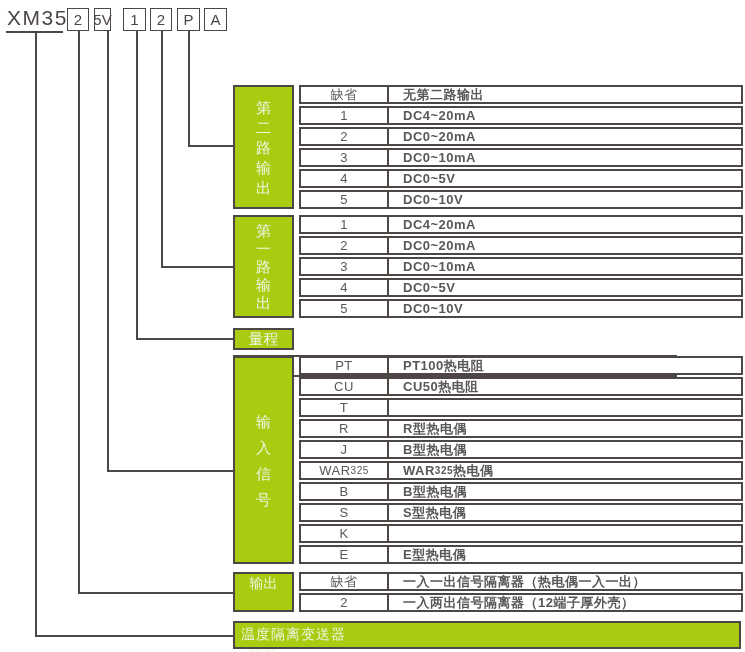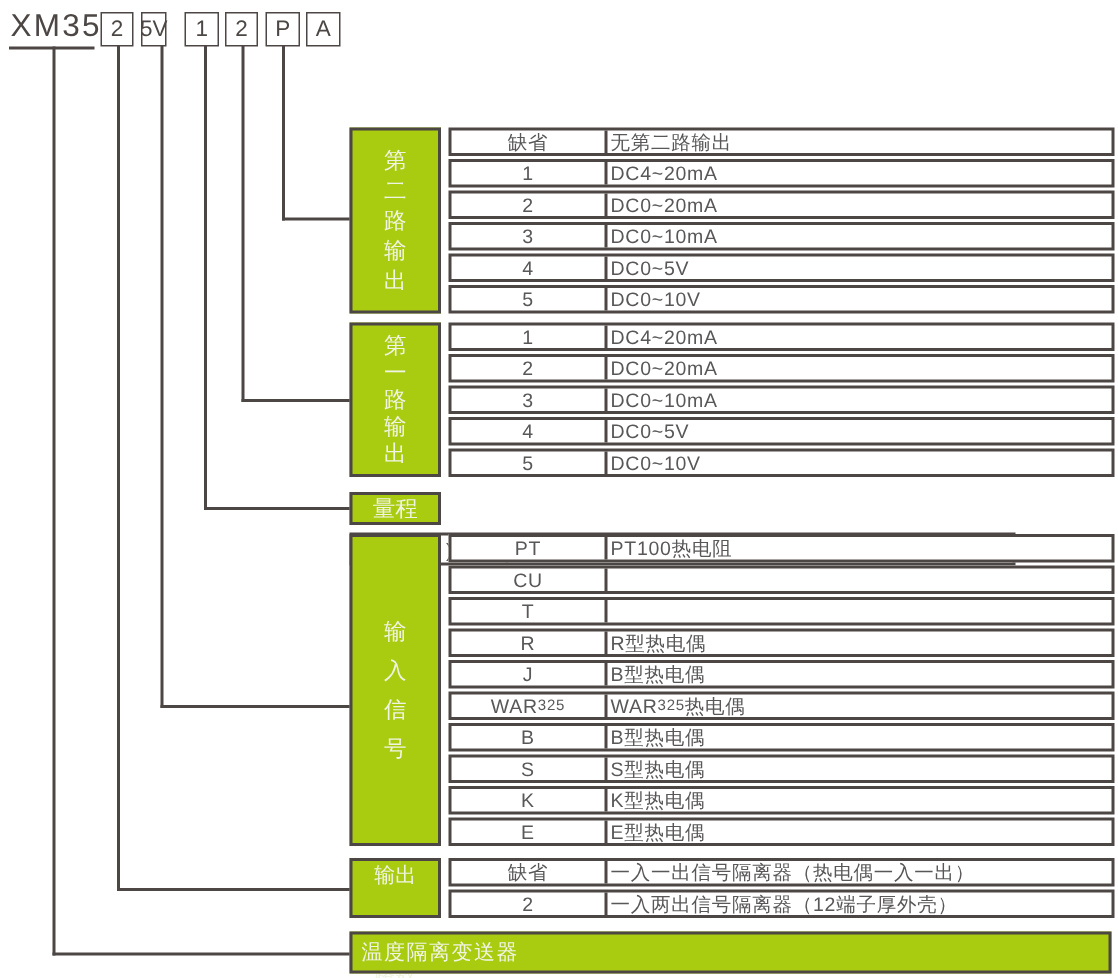--- a/index.html
+++ b/index.html
@@ -33,27 +33,27 @@
     font-size:15px; text-align:center;
   }
   .tbl-hdr .hchar { line-height:17px; }
   .tbl-hdr .hline { line-height:18px; font-size:14px;margin-top:48px; }
   .tbl-rows { display:flex; flex-direction:column; gap:2px; width:444px; }
   .tbl-row {
     box-sizing:border-box; border:2px solid var(--dark,#4c4745); background:#fff;
     display:flex; align-items:stretch;
   }
   .cell-code {
-    width:104px; box-sizing:border-box; border-right:2px solid var(--dark,#4c4745);
+    width:88px; box-sizing:border-box; border-right:2px solid var(--dark,#4c4745);
     display:flex; align-items:center; justify-content:center;
     font-size:13px; color:var(--txt,#595757); letter-spacing:0.5px; white-space:nowrap;text-align:right;
   }
   .cell-desc {
-    flex:1; display:flex; align-items:center; padding-left:2px;
-    font-size:13px; color:var(--txt,#595757); letter-spacing:0.5px; white-space:nowrap; overflow:hidden;
+    flex:1; display:flex; align-items:center; padding-left:14px;
+    font-size:13px; color:var(--txt,#595757); letter-spacing:0.5px; white-space:nowrap; overflow:hidden;font-weight:bold;
   }
   .cell-code .sub, .cell-desc .sub { font-size:10px; }
   
   #footer-bar {
     position:absolute; left:233px; top:621px; width:508px; height:28px; box-sizing:border-box;
     background:var(--green,#a9cb10); border:2px solid var(--dark,#4c4745);
     color:var(--htxt,#f0f4e2); font-size:14px; display:flex; align-items:center; padding-left:6px;
     letter-spacing:1px;
   }
 </style>
@@ -167,20 +167,21 @@
           <div class="hchar">信</div>
           <div class="hchar">号</div>
         </div>
         <div class="tbl-rows">
           <div class="tbl-row" style="height: 19px;">
             <div class="cell-code">PT</div>
             <div class="cell-desc">PT100热电阻</div>
           </div>
           <div class="tbl-row" style="height: 19px;">
             <div class="cell-code">CU</div>
+            <div class="cell-desc">CU50热电阻</div>
           </div>
           <div class="tbl-row" style="height: 19px;">
             <div class="cell-code">T</div>
           </div>
           <div class="tbl-row" style="height: 19px;">
             <div class="cell-code">R</div>
             <div class="cell-desc">R型热电偶</div>
           </div>
           <div class="tbl-row" style="height: 19px;">
             <div class="cell-code">J</div>
@@ -193,21 +194,20 @@
           <div class="tbl-row" style="height: 19px;">
             <div class="cell-code">B</div>
             <div class="cell-desc">B型热电偶</div>
           </div>
           <div class="tbl-row" style="height: 19px;">
             <div class="cell-code">S</div>
             <div class="cell-desc">S型热电偶</div>
           </div>
           <div class="tbl-row" style="height: 19px;">
             <div class="cell-code">K</div>
-            <div class="cell-desc">K型热电偶</div>
           </div>
           <div class="tbl-row" style="height: 19px;">
             <div class="cell-code">E</div>
             <div class="cell-desc">E型热电偶</div>
           </div>
         </div>
       </div>
       <div class="tbl" style="top: 572px;">
         <div class="tbl-hdr" style="height: 40px;">
           <div class="hline">输出</div>

